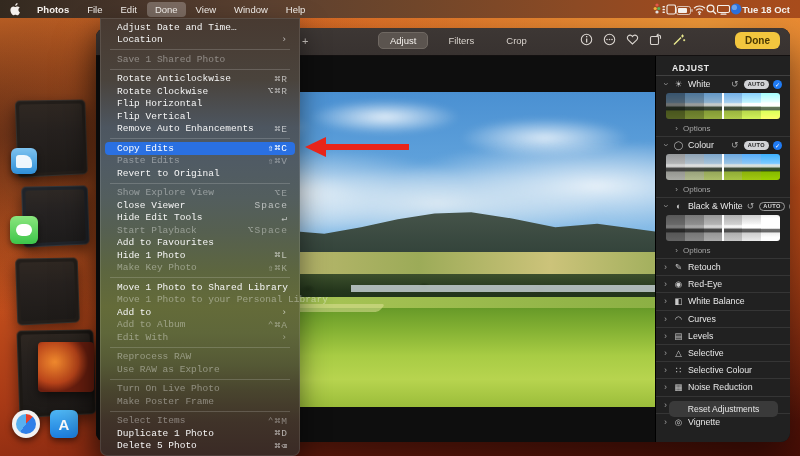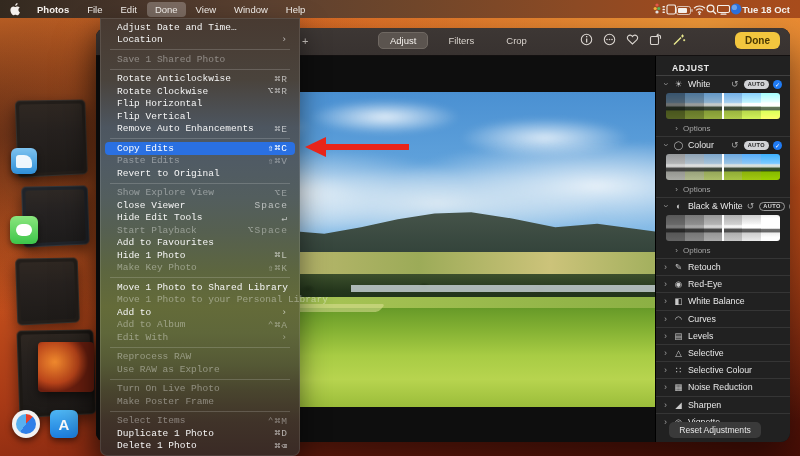--- a/index.html
+++ b/index.html
@@ -130,21 +130,21 @@
   .strip.saturation .seg:nth-child(6){filter:saturate(2);}
   .strip.bw .seg:nth-child(1){filter:grayscale(1) brightness(.55);}
   .strip.bw .seg:nth-child(2){filter:grayscale(1) brightness(.75);}
   .strip.bw .seg:nth-child(3){filter:grayscale(1) brightness(.95);}
   .strip.bw .seg:nth-child(4){filter:grayscale(1) brightness(1.1);}
   .strip.bw .seg:nth-child(5){filter:grayscale(1) brightness(1.3);}
   .strip.bw .seg:nth-child(6){filter:grayscale(1) brightness(1.5);}
   .opt-row { height:12px; display:flex; align-items:center; gap:4px; padding-left:18px;
     font-size:8px; color:#a5a5a5; margin-bottom:2px; }
   .opt-row .chev { font-size:8px; width:5px; }
-  .reset-btn { position:absolute; left:13px; bottom:4px; width:92px; height:16px;
+  .reset-btn { position:absolute; left:13px; bottom:25px; width:109px; height:16px;
     background:#3a3a3a; border-radius:5px; display:flex; align-items:center; justify-content:center;
     font-size:8.6px; color:#e8e8e8; }
 
   
   .menu { position:absolute; left:100px; top:18px; width:200px; z-index:50;
     border-radius:0 0 7px 7px; padding:3px 0 4px 0;
     box-shadow:0 12px 28px rgba(0,0,0,.5), inset 0 0 0 1px rgba(255,255,255,.1);
     background:linear-gradient(180deg,
       #483a31 0%, #4a433c 14%, #4d5660 25%, #505b64 33%, #535e5e 41%,
       #566050 49%, #5d663f 58%, #646b39 66%, #5f673a 72%, #555935 79%,
@@ -542,21 +542,21 @@
     <div class="menu-sep"></div>
     <div class="menu-item disabled">
       <span class="lbl">Select Items</span>
       <span class="sc">⌃⌘M</span>
     </div>
     <div class="menu-item">
       <span class="lbl">Duplicate 1 Photo</span>
       <span class="sc">⌘D</span>
     </div>
     <div class="menu-item">
-      <span class="lbl">Delete 1 Photo</span>
+      <span class="lbl">Delete 5 Photo</span>
       <span class="sc">⌘⌫</span>
     </div>
   </div>
 
 <div class="arrow">
   <div class="head"></div>
   <div class="tail"></div>
 </div>
 
 </body></html>

